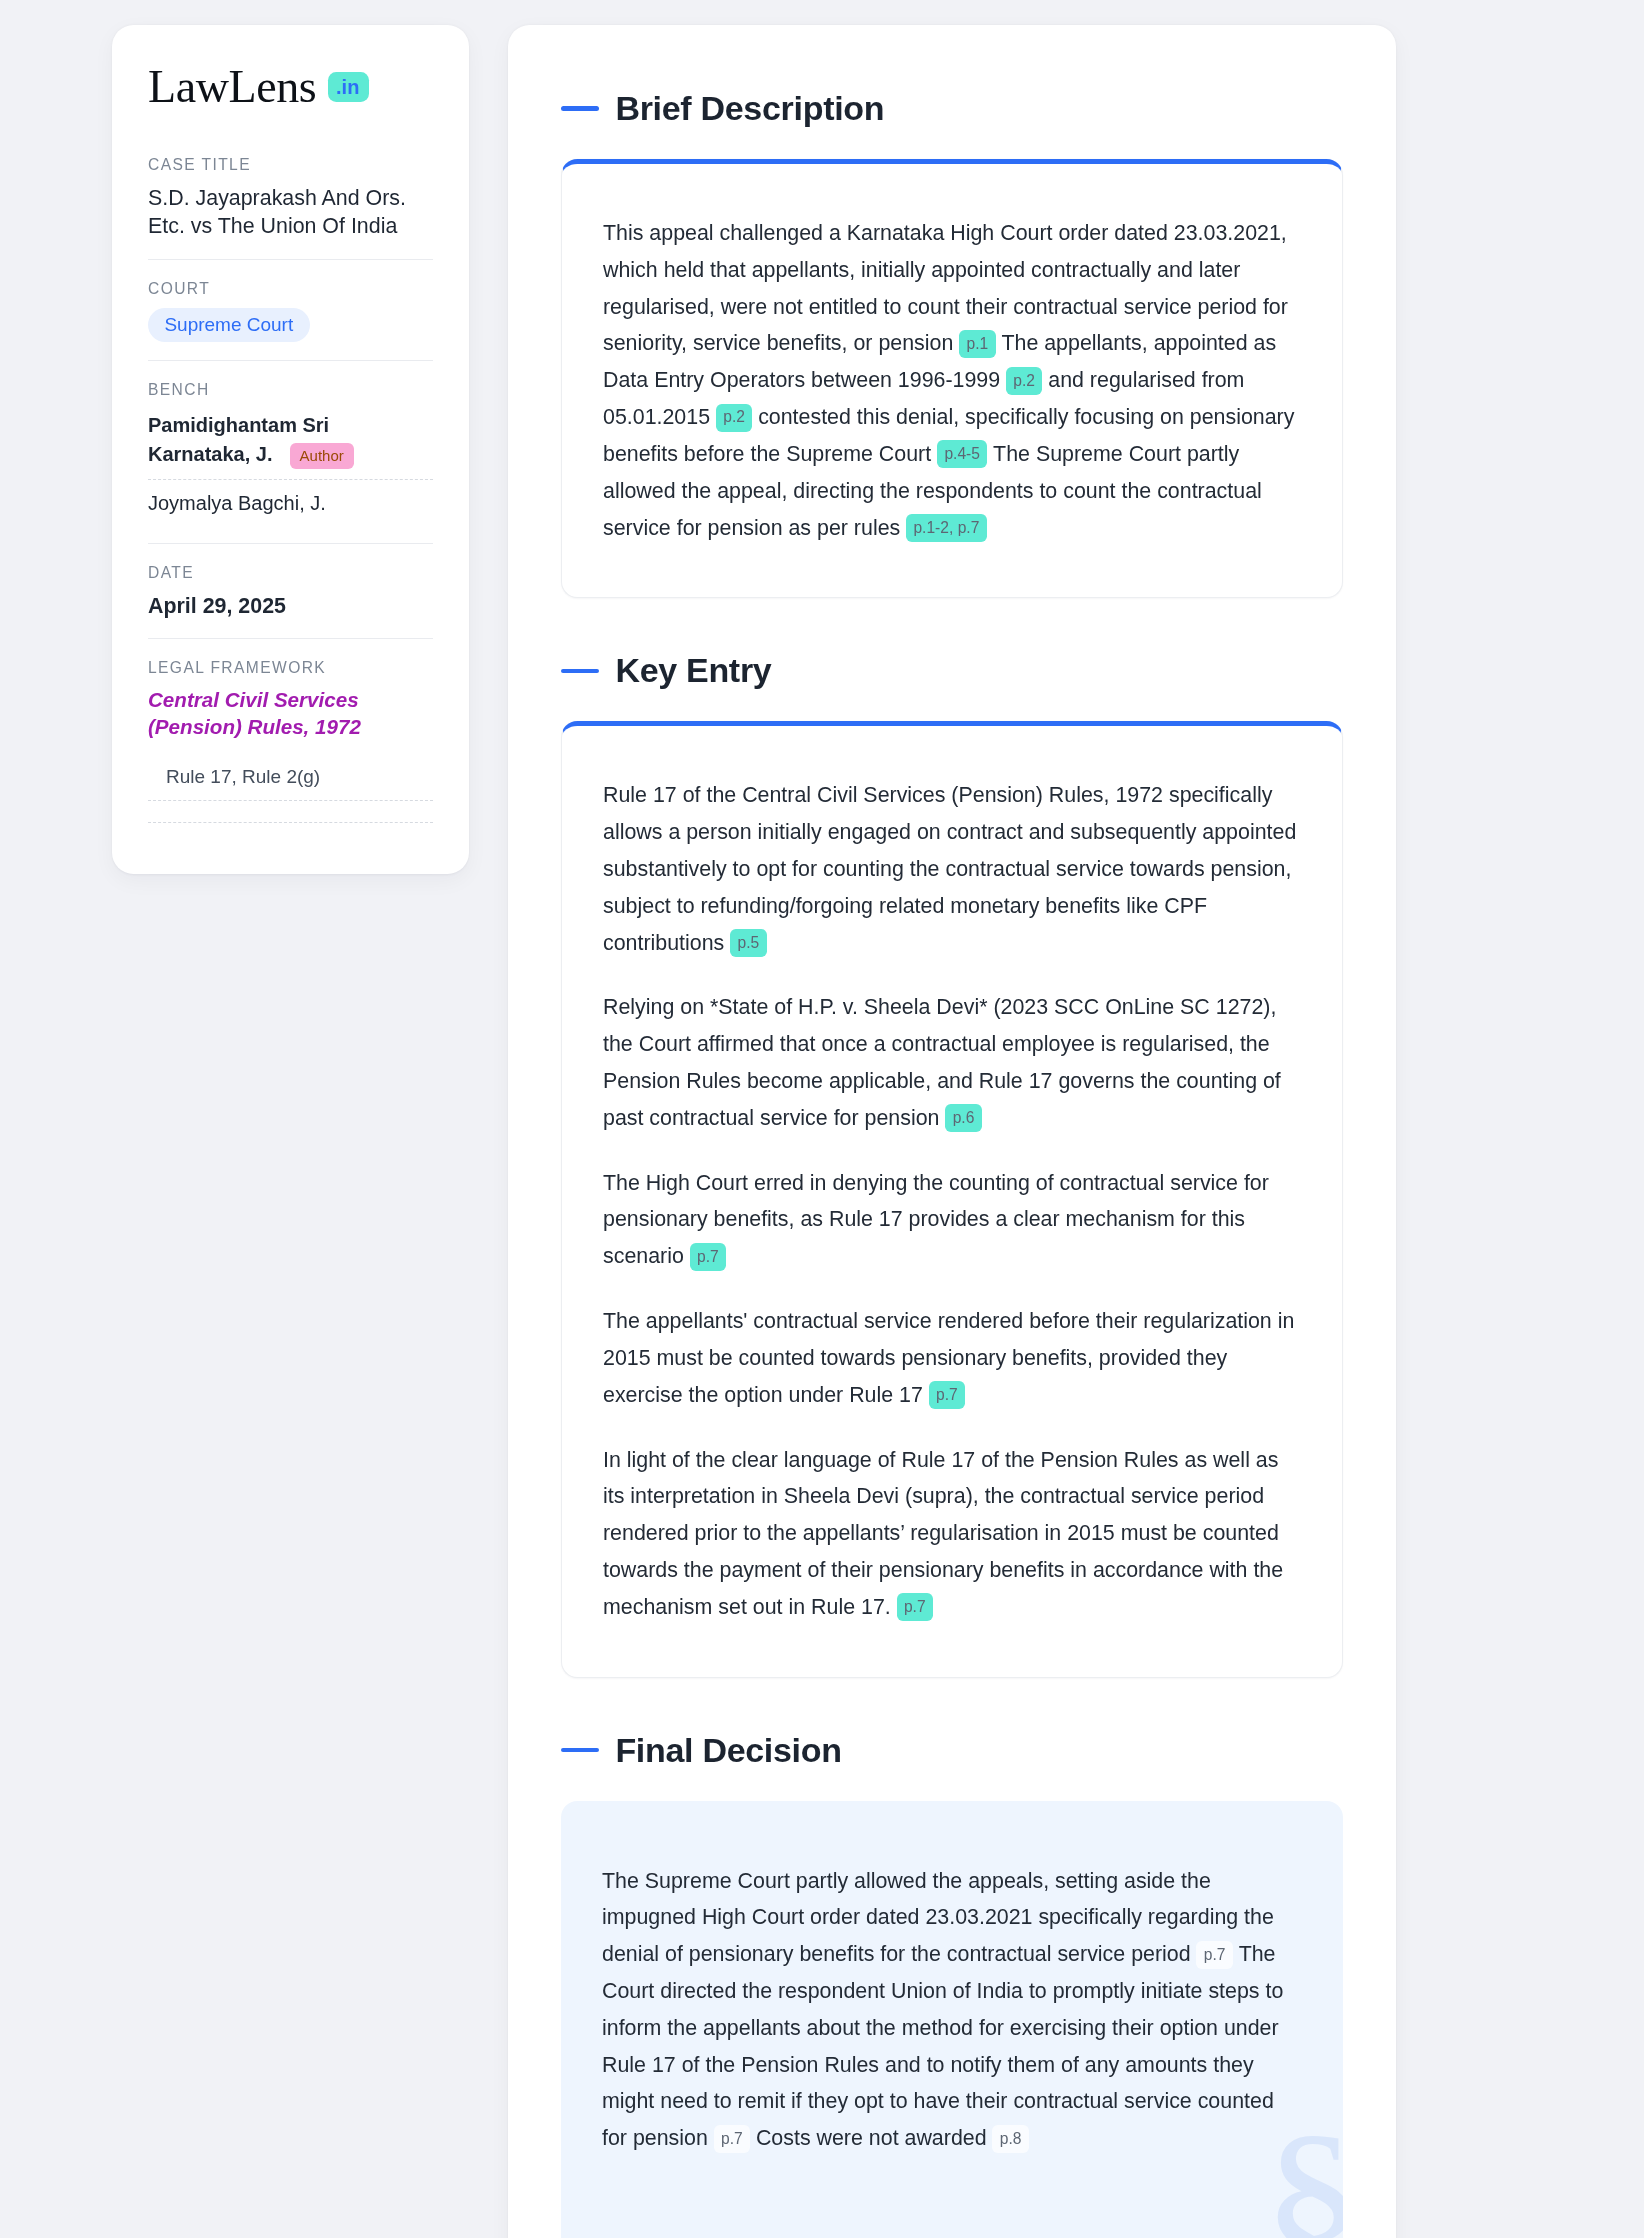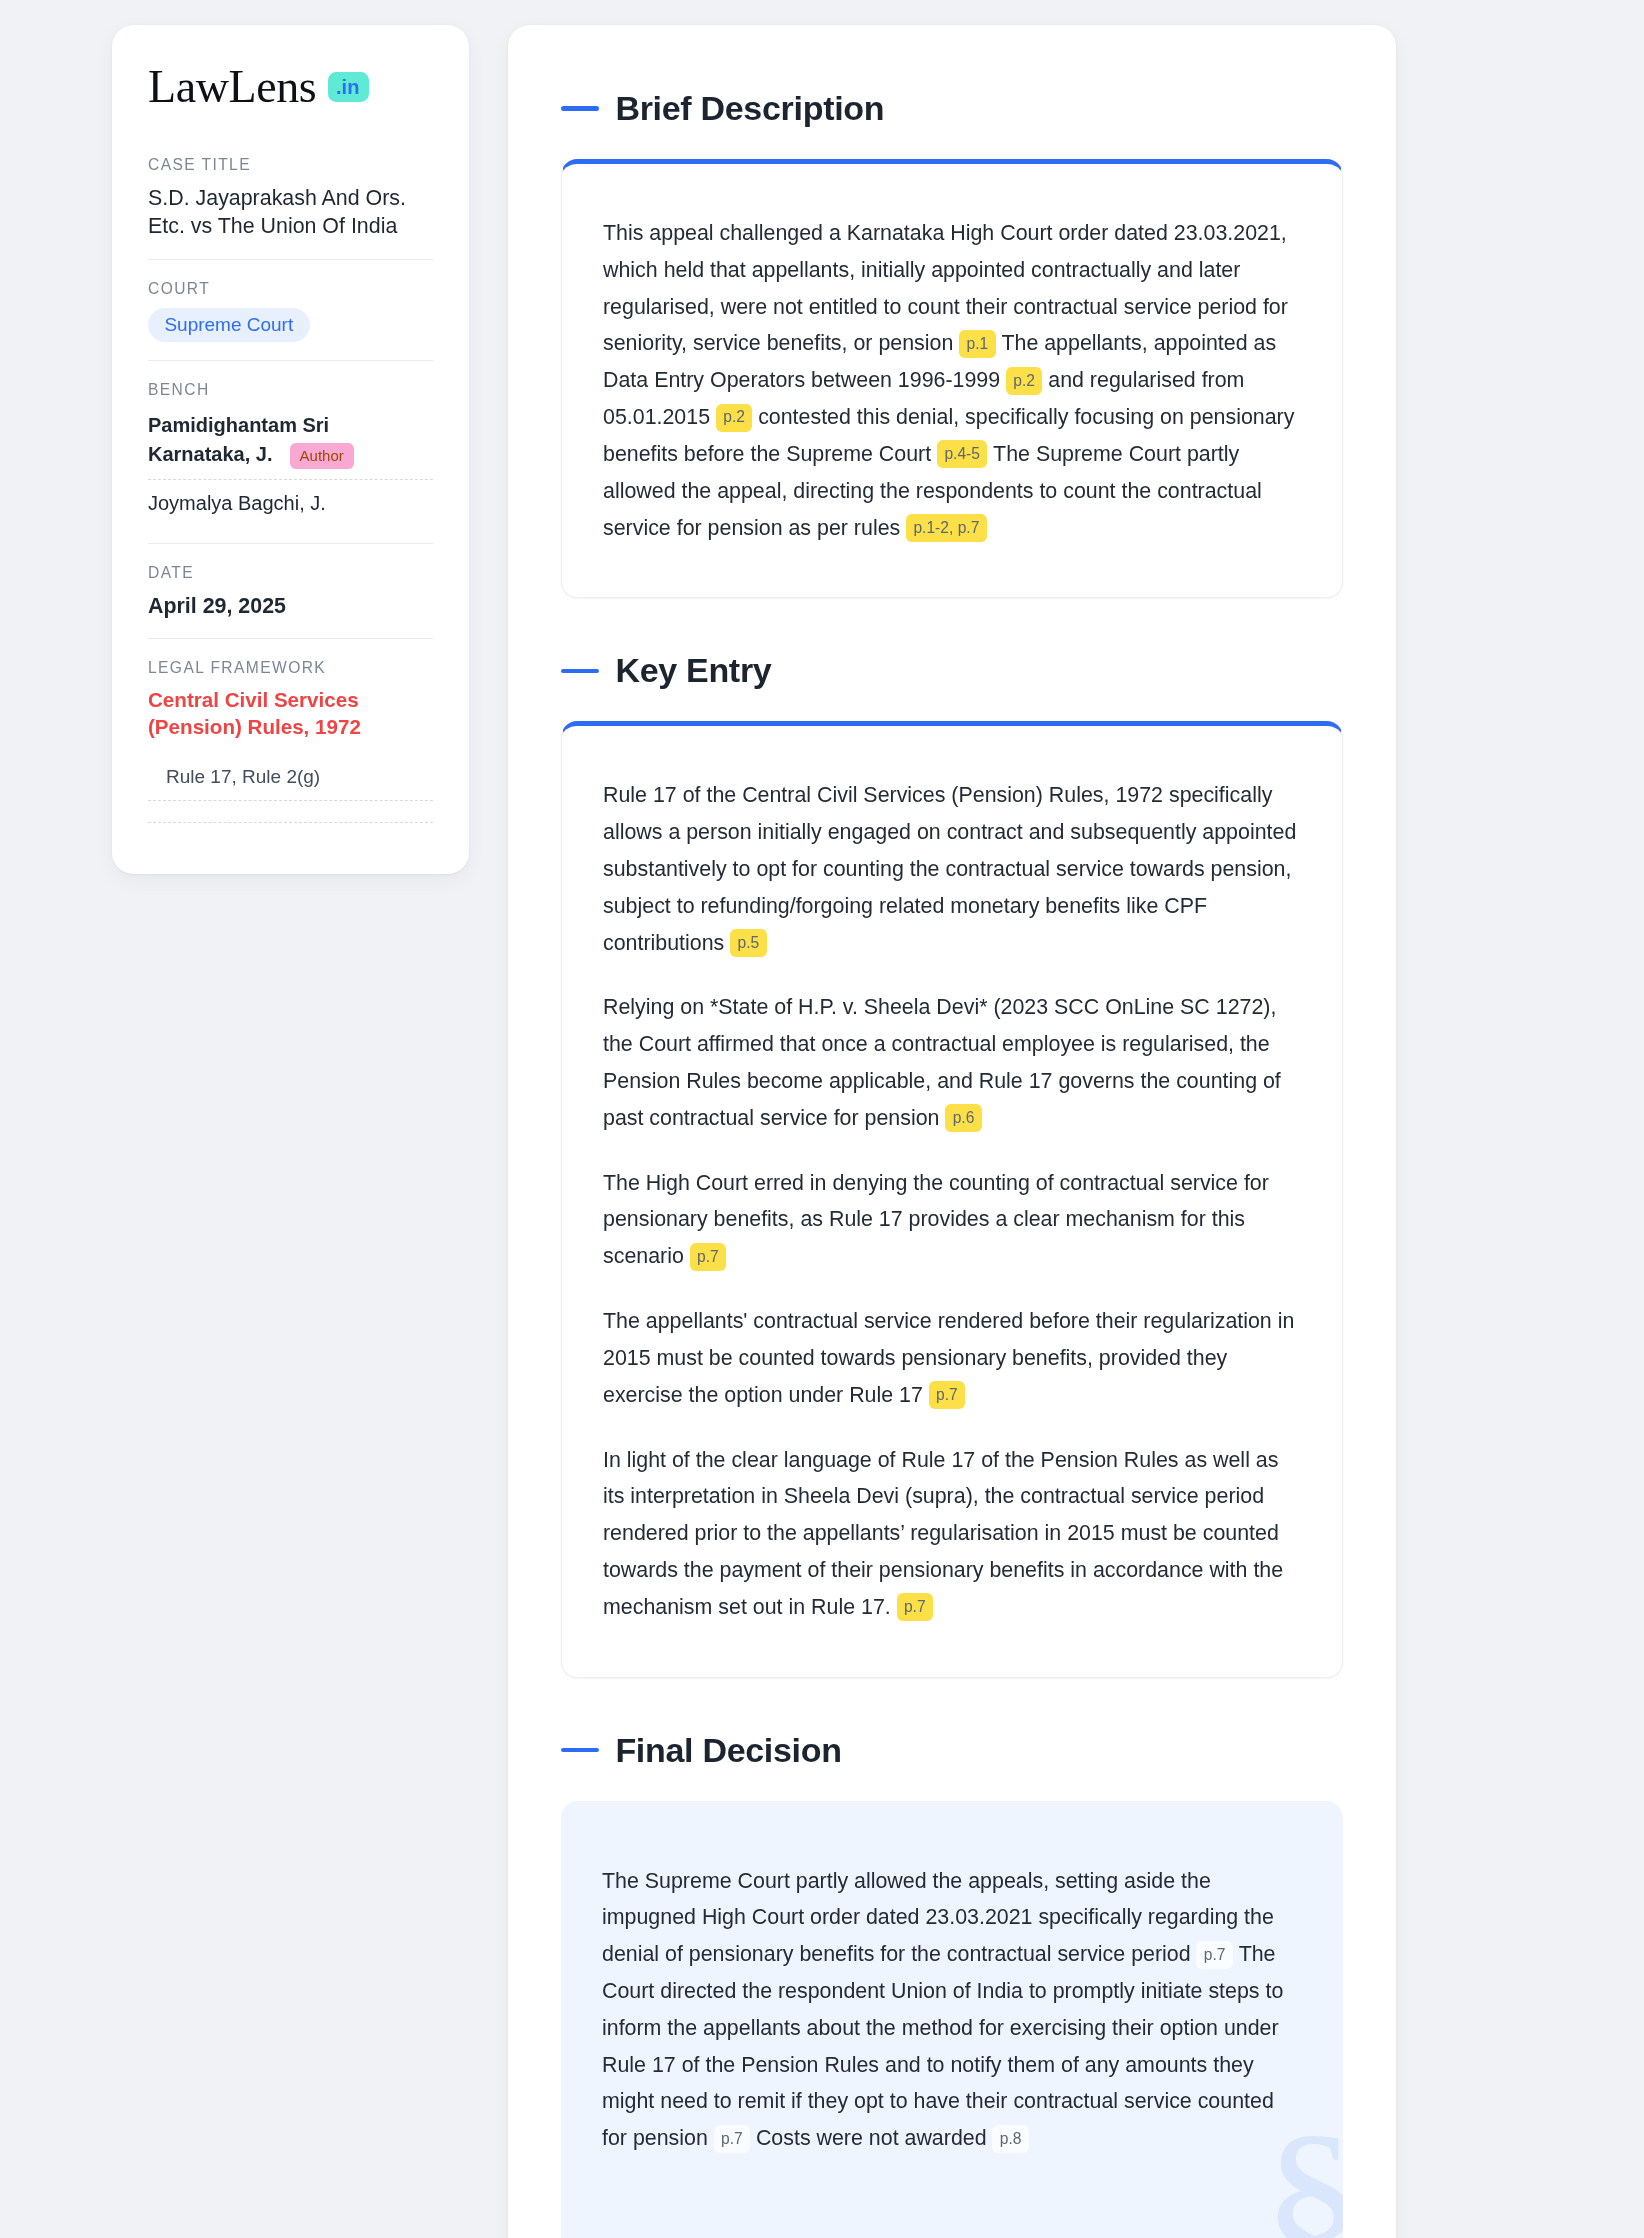--- a/index.html
+++ b/index.html
@@ -108,23 +108,24 @@
     font-weight: 400;
     padding: 3.3px 10px 4.1px 10px;
     border-radius: 5.8px;
     line-height: 1.25;
   }
 
   .framework-link {
     font-size: 20.6px;
     font-weight: 700;
     line-height: 1.28;
-    color: #ef4444;
+    color: #a21caf;
     text-decoration: none;
     display: block;
+    font-style: italic;
   }
   .provision {
     font-size: 19px;
     color: #434d5b;
     padding: 13px 0 11.5px 18px;
     border-bottom: 0.8px dashed #d6dae0;
     margin-top: 13px;
   }
   .field-tail { border-bottom: 0.8px dashed #d6dae0; height: 0.8px; margin-top: 21.4px; }
 
@@ -192,21 +193,21 @@
 
   .para {
     font-size: 21.4px;
     line-height: 1.72;
     color: #232b36;
   }
   .para + .para { margin-top: 28px; }
 
   .cite {
     display: inline-block;
-    background: #fde047;
+    background: #5eead4;
     color: #5d6673;
     font-size: 15.6px;
     line-height: 1;
     padding: 5.8px 7.4px 6.6px 7.4px;
     border-radius: 5.8px;
     margin: 0 5.8px;
     vertical-align: 1.6px;
     white-space: nowrap;
   }
   .panel.decision .cite { background: #fafcff; color: #5d6673; }

